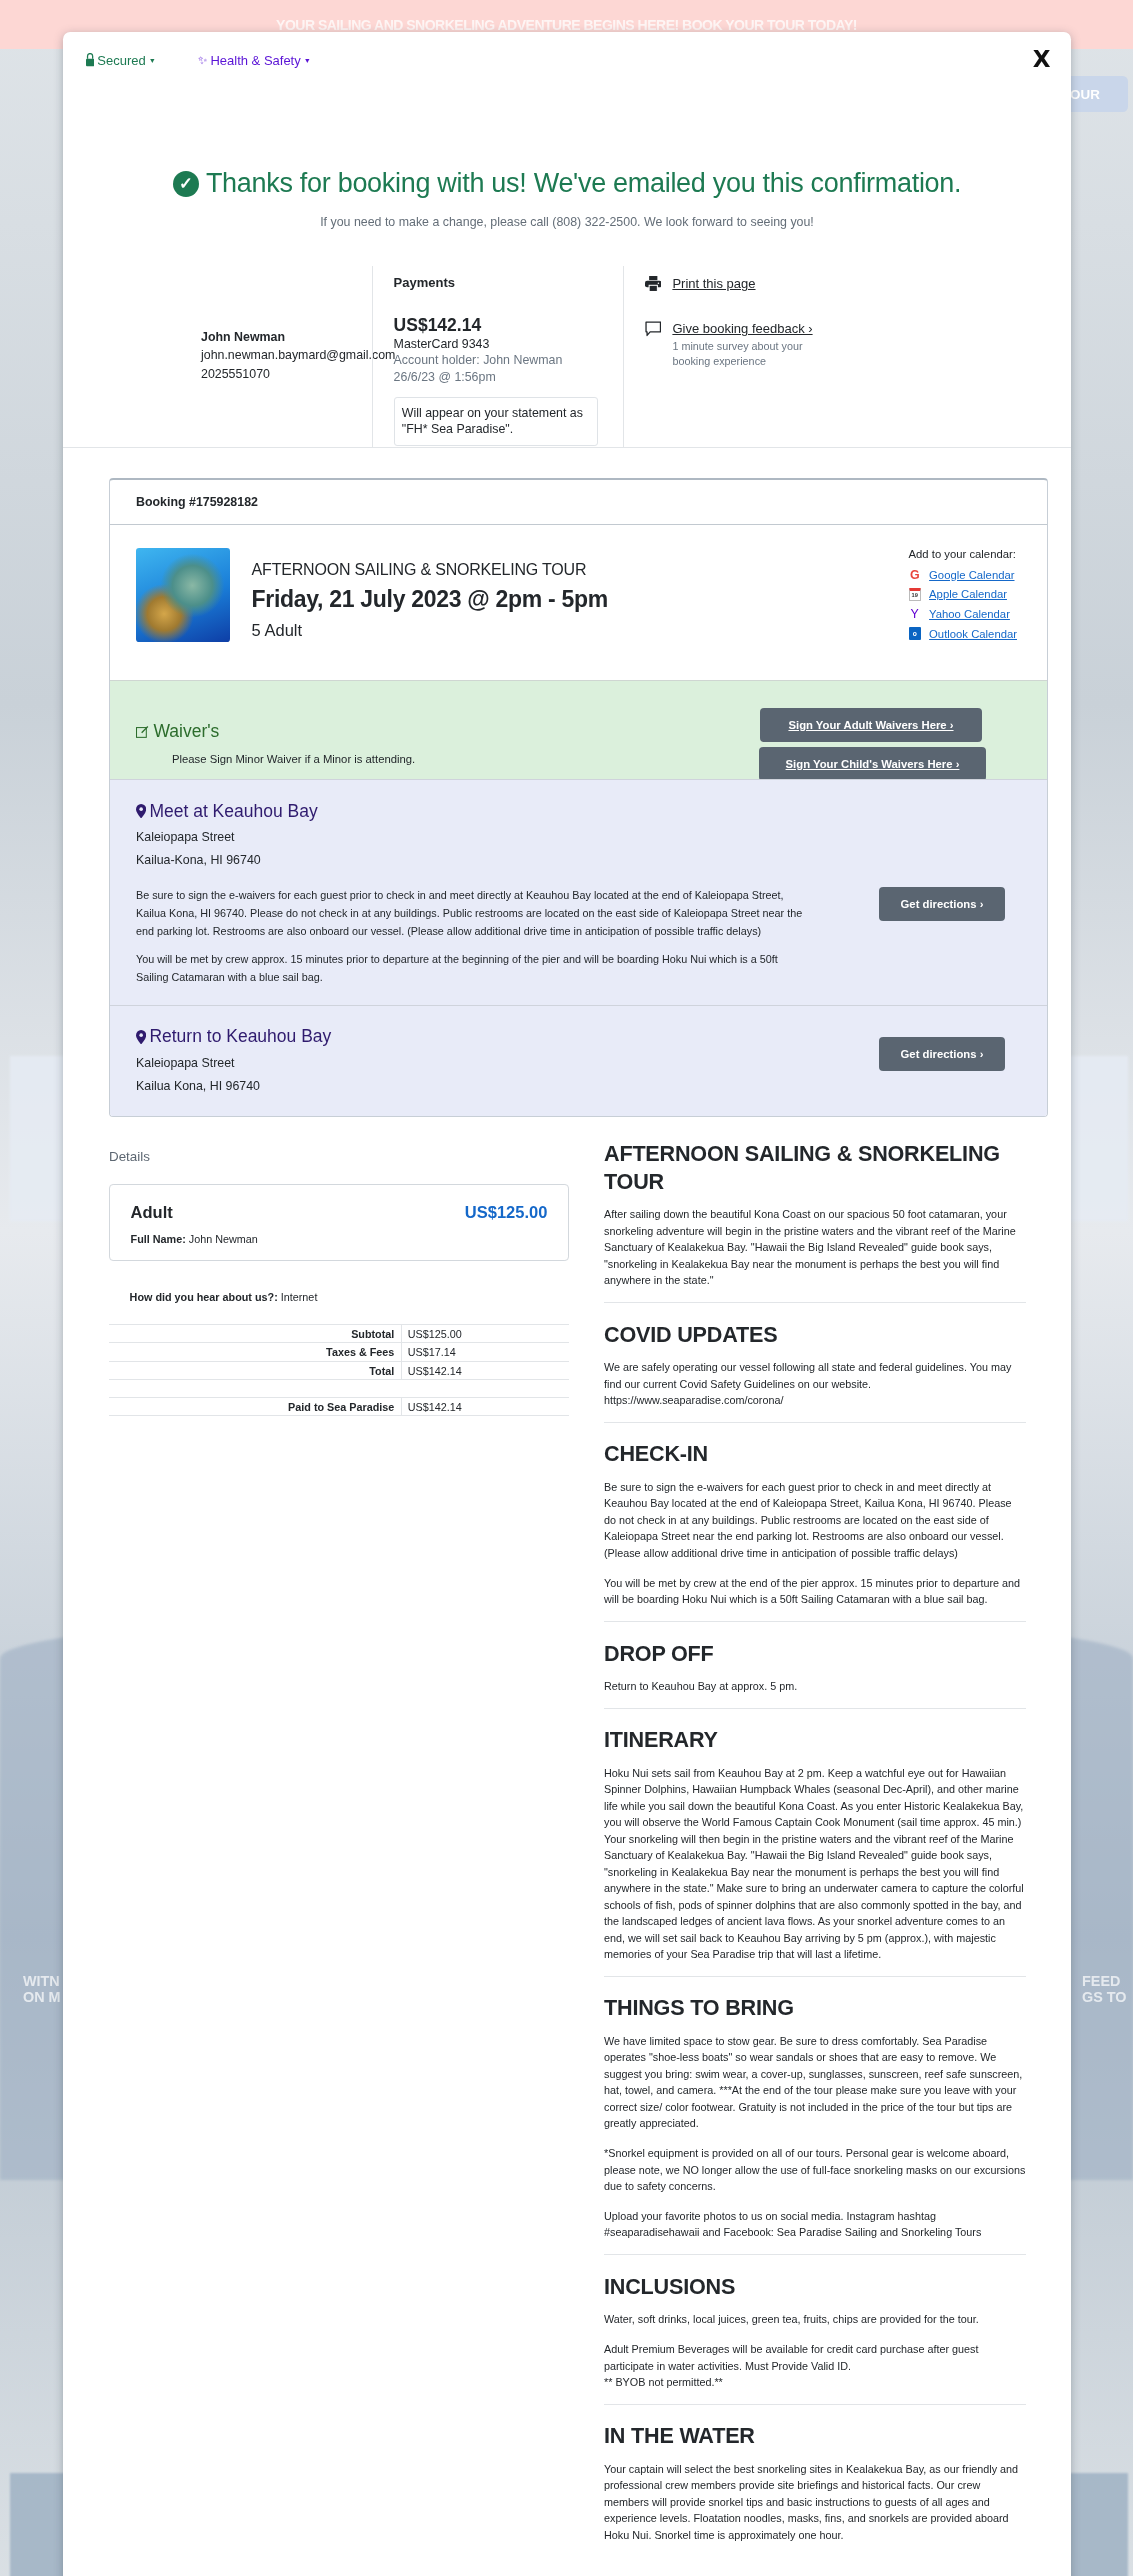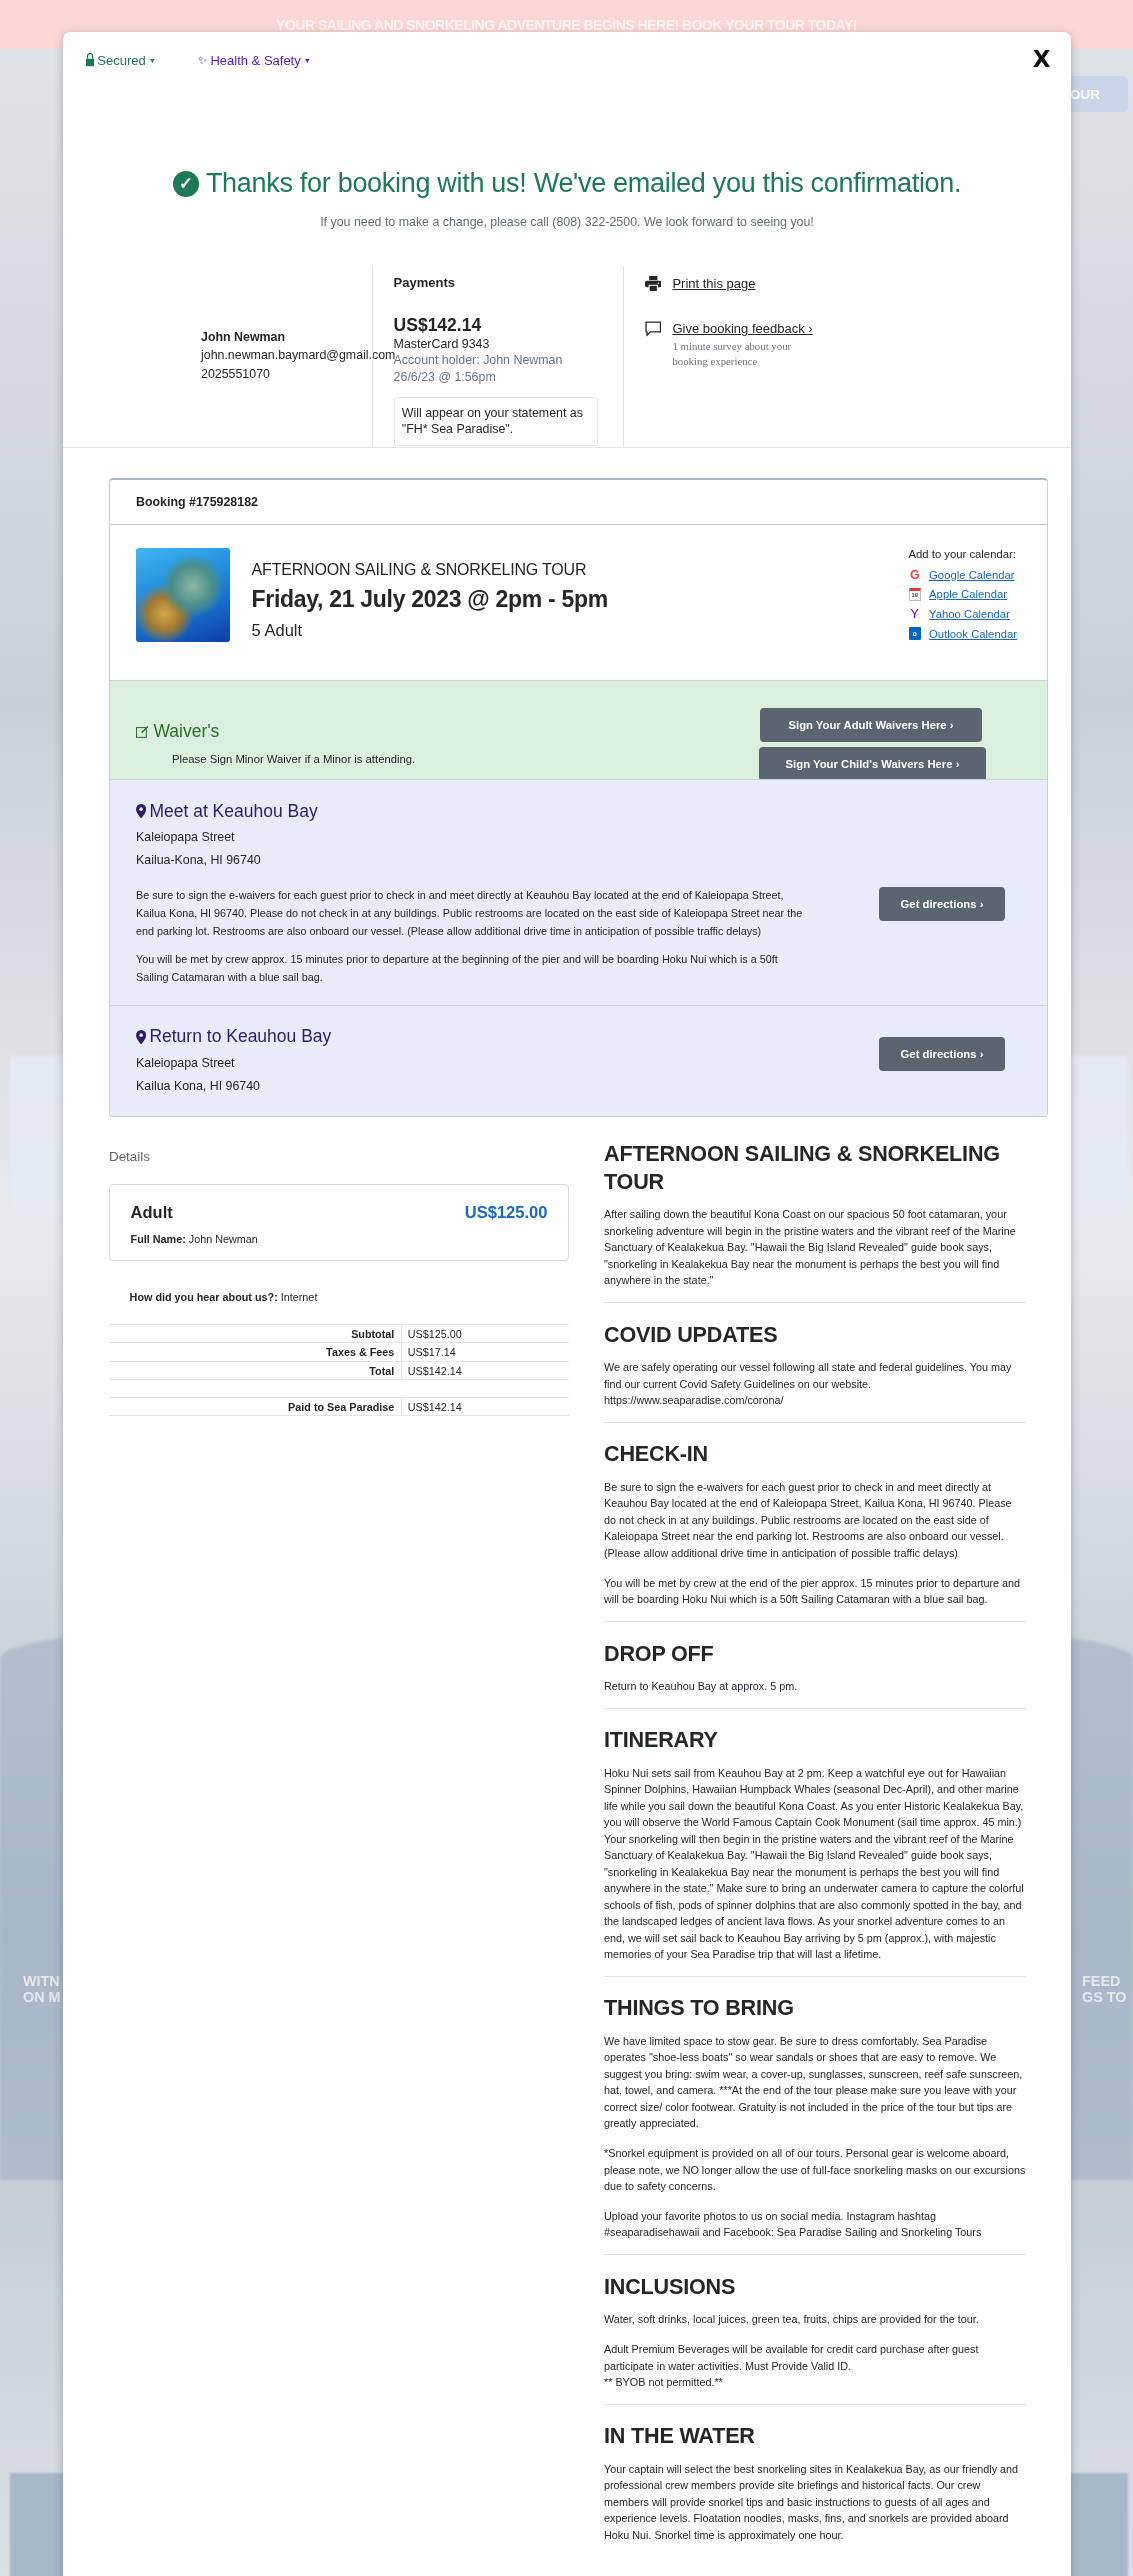--- a/index.html
+++ b/index.html
@@ -117,20 +117,21 @@
 
   .waivers {
     background: #dbf0dc; border-top: 1.5px solid #cfd6d2; height: 99px; position: relative; padding: 0 26px;
   }
   .waivers h2 { color: #2c6c2c; font-size: 17.5px; position: absolute; top: 40px; left: 26px; font-weight: normal; display:flex; align-items:center; gap:4.1px;}
   .waivers p { position: absolute; top: 72px; left: 26px; font-size: 11.3px; padding-left: 36px; }
   .wbtn {
     position: absolute; background: #5a6571; color: #fff; border-radius: 4.1px; font-size: 11.3px; font-weight: bold;
     display: flex; align-items: center; justify-content: center; cursor: pointer; border: none;
     font-family: "Liberation Sans", sans-serif;
+    text-decoration: underline;
   }
   .wbtn.adult { right: 65px; top: 27px; width: 222px; height: 34px; }
   .wbtn.child { right: 61px; top: 66px; width: 227px; height: 34px; }
 
   .loc { background: #e8ebf8; border-top: 1.5px solid #cfd3dc; position: relative; padding: 20.6px 26px 18.5px; }
   .loc h2 { color: #2f1b6e; font-size: 17.5px; font-weight: normal; display: flex; align-items: center; gap: 3.1px; }
   .loc .addr { font-size: 12.4px; line-height: 23px; margin-top: 4.1px; }
   .loc .desc { font-size: 10.8px; line-height: 18px; width: 670px; margin-top: 14.4px; }
   .loc .desc + .desc { margin-top: 10.3px; }
   .dir-btn {
@@ -230,21 +231,21 @@
             <circle cx="26" cy="14" r="1.5" fill="#fff"></circle>
           </svg>
         <a>Print this page</a>
       </div>
       <div class="link-row">
         <svg class="icon-chat" viewBox="0 0 32 30">
             <path d="M2 2 H30 V21 H10 L4 28 V21 H2 Z" fill="none" stroke="#23272b" stroke-width="2.5" stroke-linejoin="round"></path>
           </svg>
         <div>
           <a>Give booking feedback ›</a>
-          <div class="hint" style="width:134px;font-family:Liberation Serif, serif;">1 minute survey about your booking experience</div>
+          <div class="hint" style="width:134px;">1 minute survey about your booking experience</div>
         </div>
       </div>
     </div>
   </div>
 
   <div class="divider"></div>
 
   <div class="booking">
     <div class="booking-head">Booking #175928182</div>
     <div class="booking-main">

